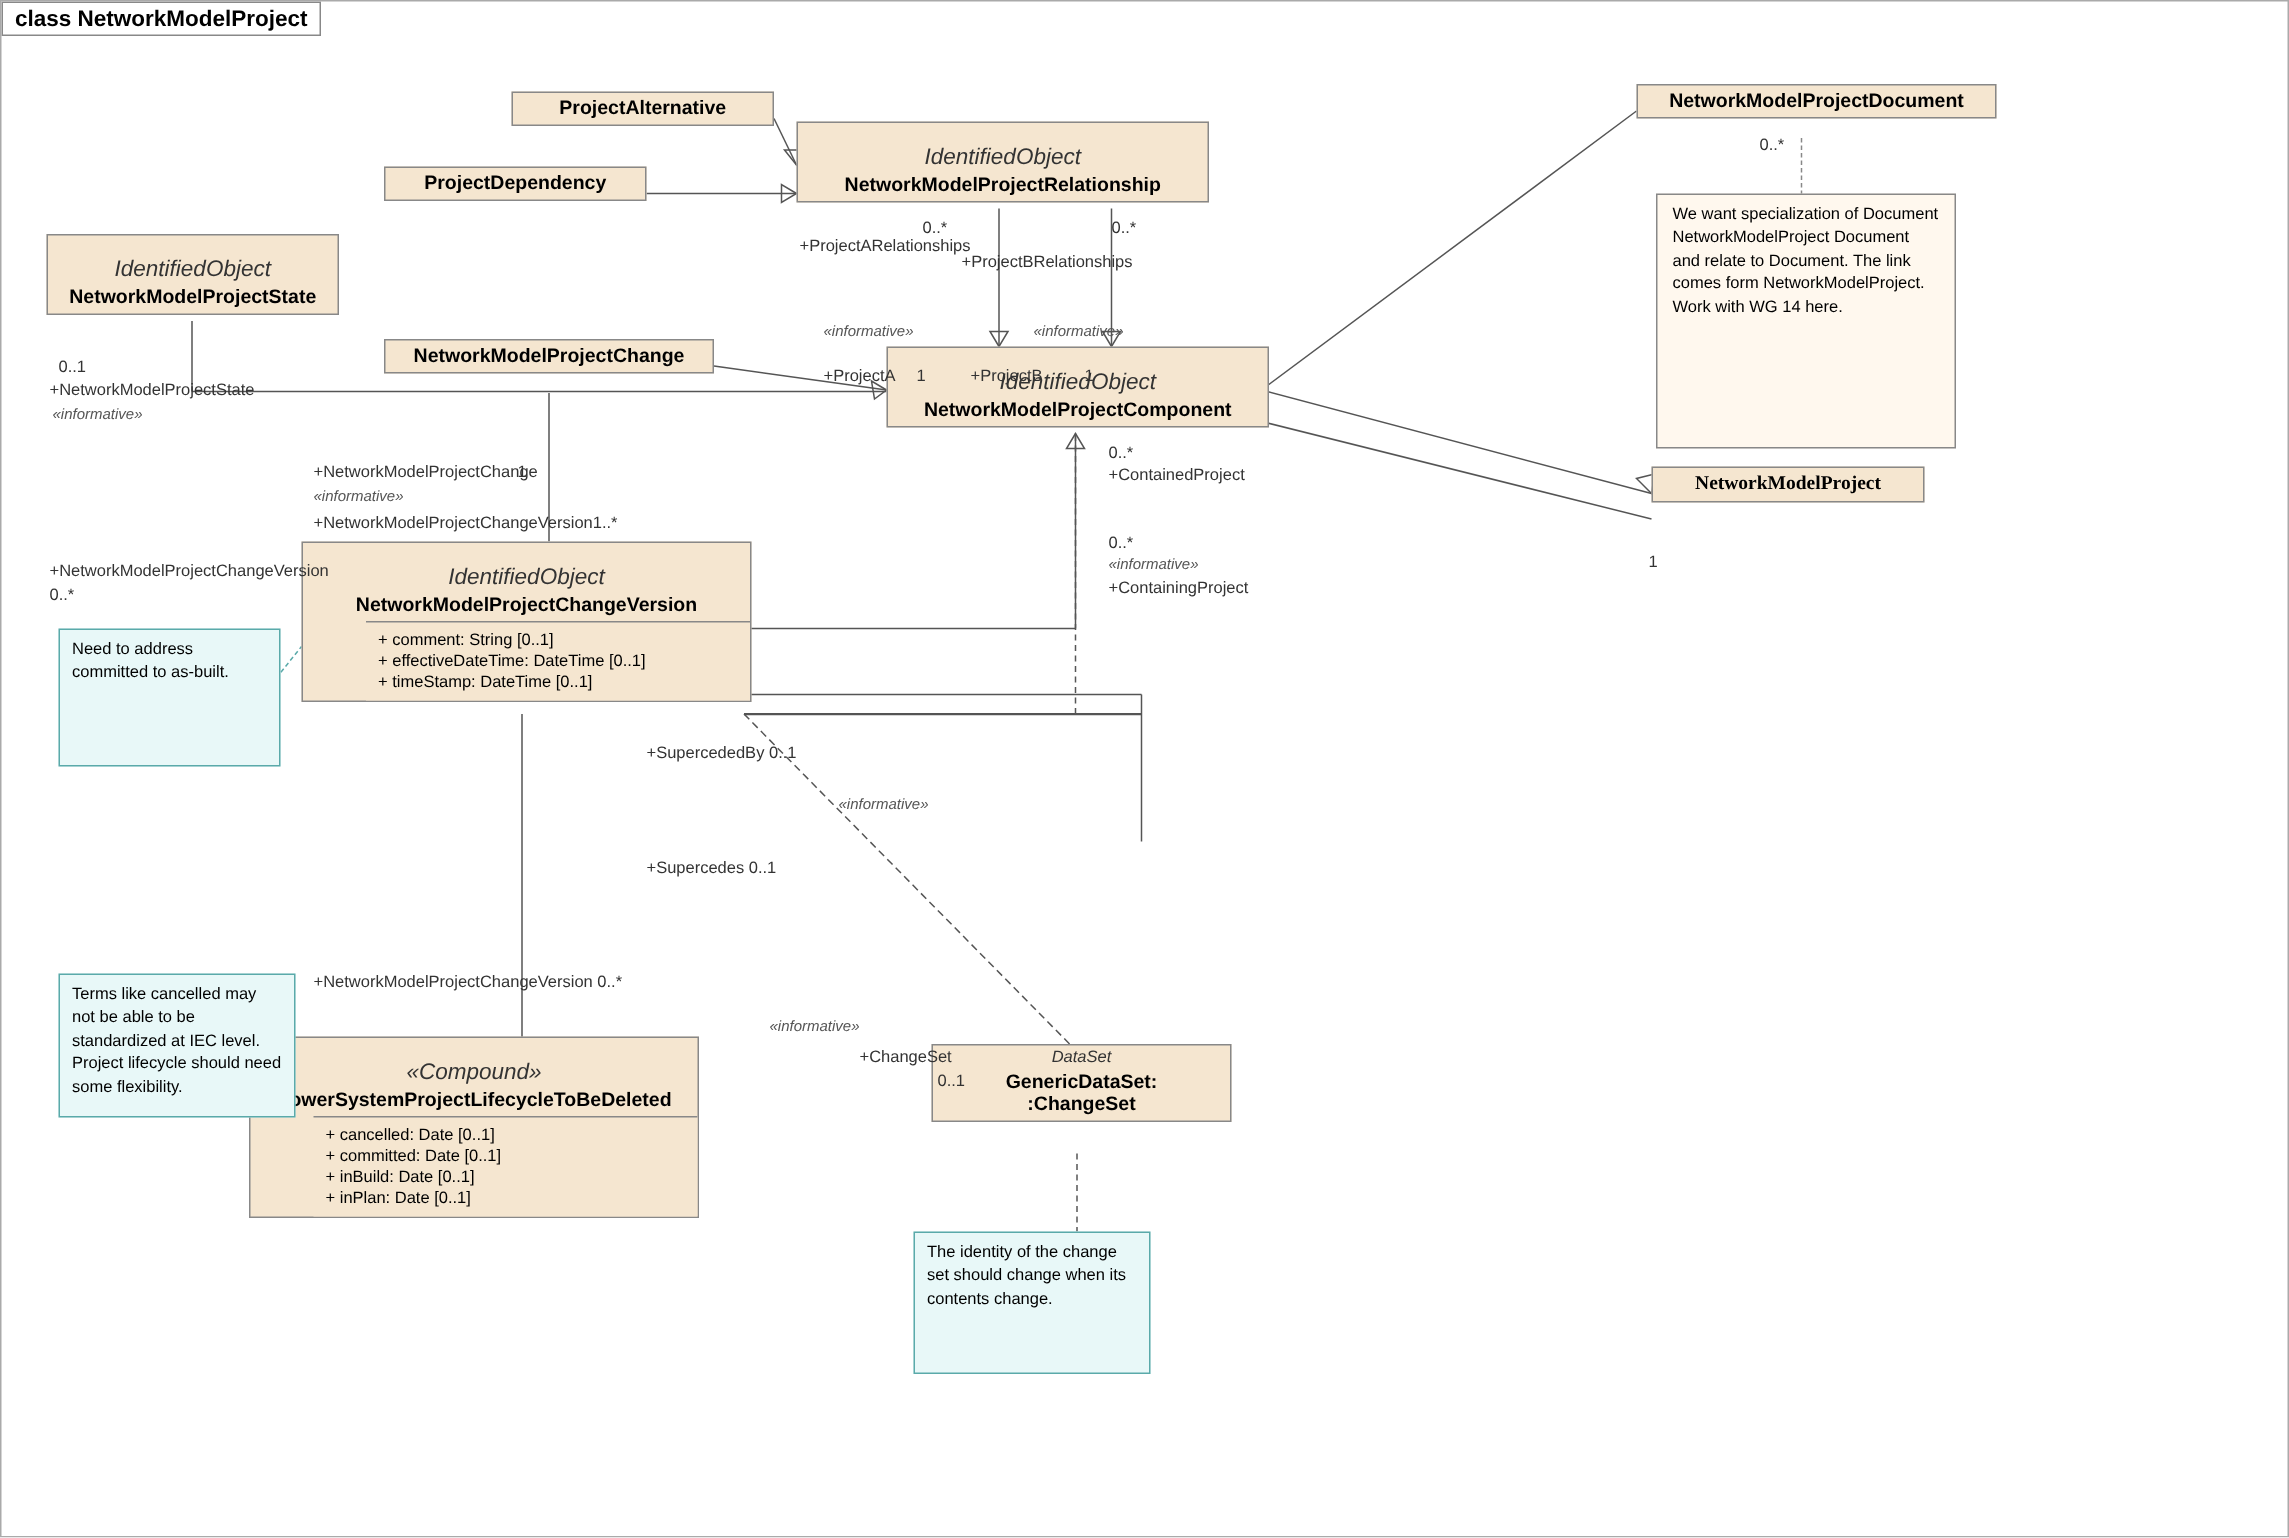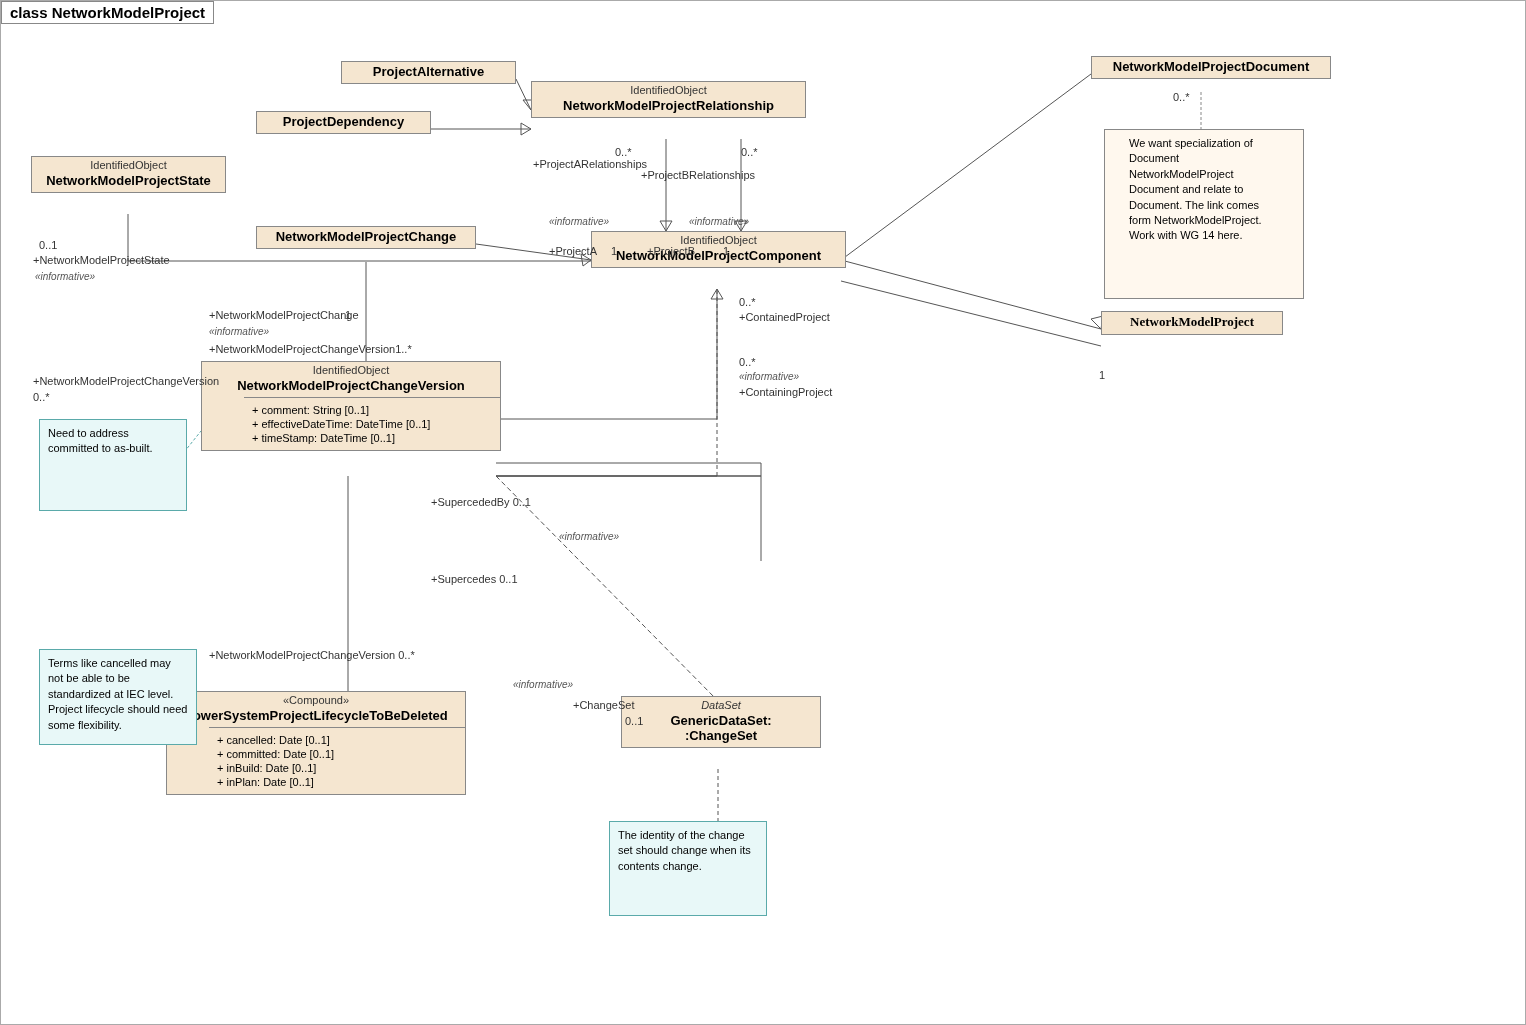--- a/index.html
+++ b/index.html
@@ -26,22 +26,23 @@
       font-weight: bold;
     }
     
     .uml-class {
       position: absolute;
       border: 1px solid #888;
       background: #f5e6d0;
       text-align: center;
     }
     .uml-class .stereotype {
-      font-size: 11px;
-      padding: 2px 4px 0;
+      font-style: italic;
+      font-size: 15px;
+      padding: 14px 4px 0;
       color: #333;
     }
     .uml-class .classname {
       font-weight: bold;
       font-size: 13px;
       padding: 2px 6px 4px;
     }
     .uml-class .attrs {
       border-top: 1px solid #888;
       text-align: left;
@@ -60,21 +61,21 @@
       background: #e8f8f8;
       font-size: 11px;
       padding: 6px 8px;
       line-height: 1.4;
     }
     .note-doc {
       position: absolute;
       border: 1px solid #888;
       background: #fff8ee;
       font-size: 11px;
-      padding: 6px 24px;
+      padding: 6px 10px;
       line-height: 1.4;
     }
     
     .svg-overlay {
       position: absolute;
       top: 0; left: 0;
       width: 1526px;
       height: 1025px;
       pointer-events: none;
     }

